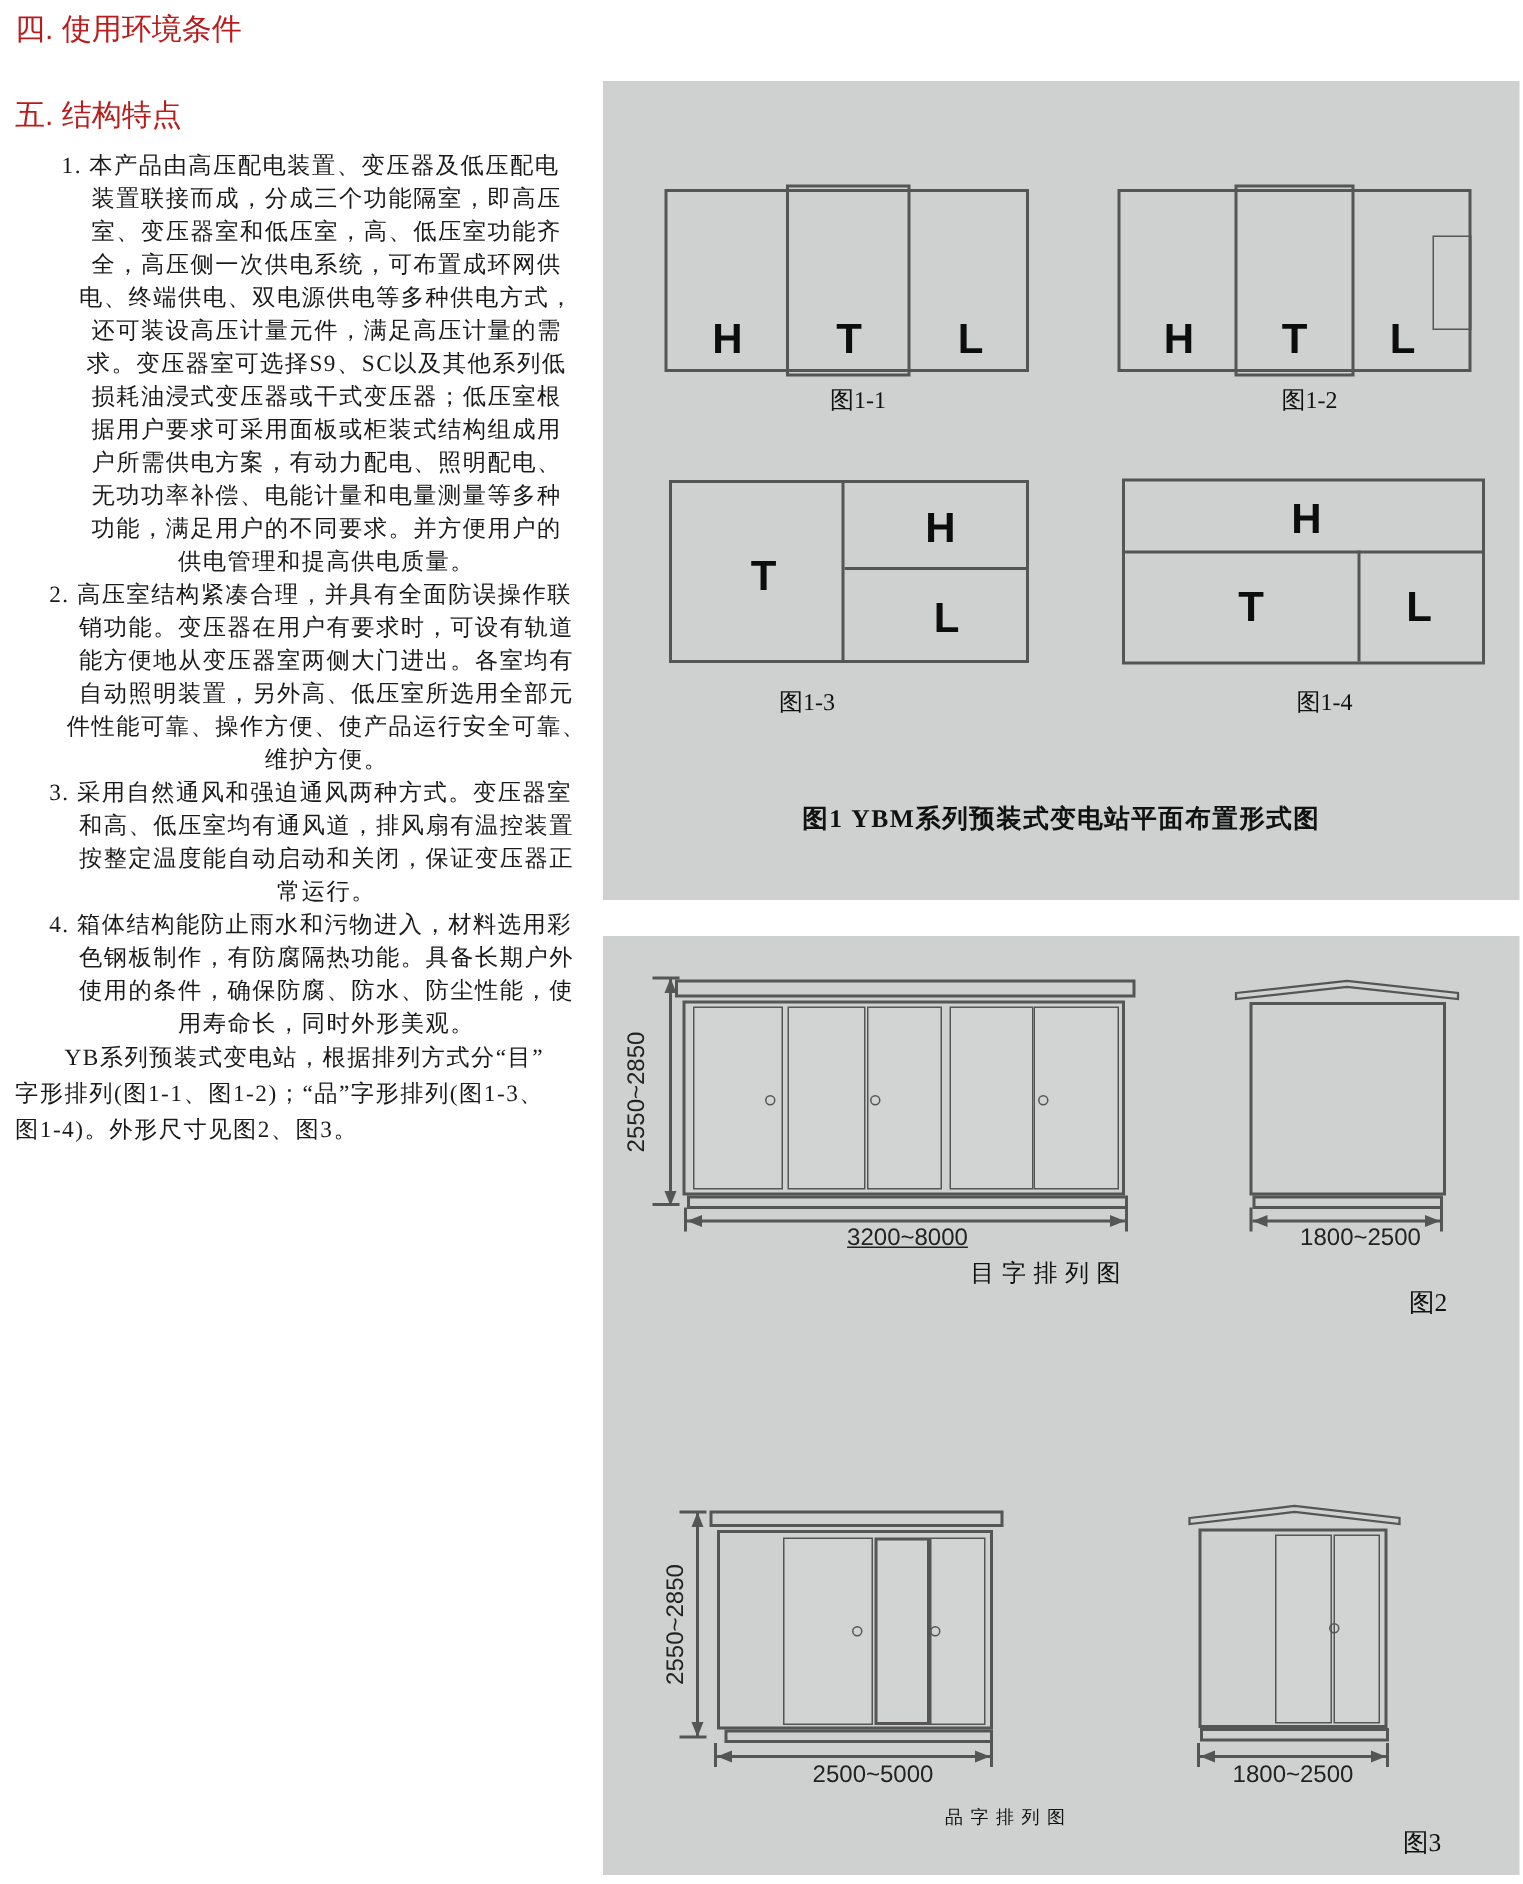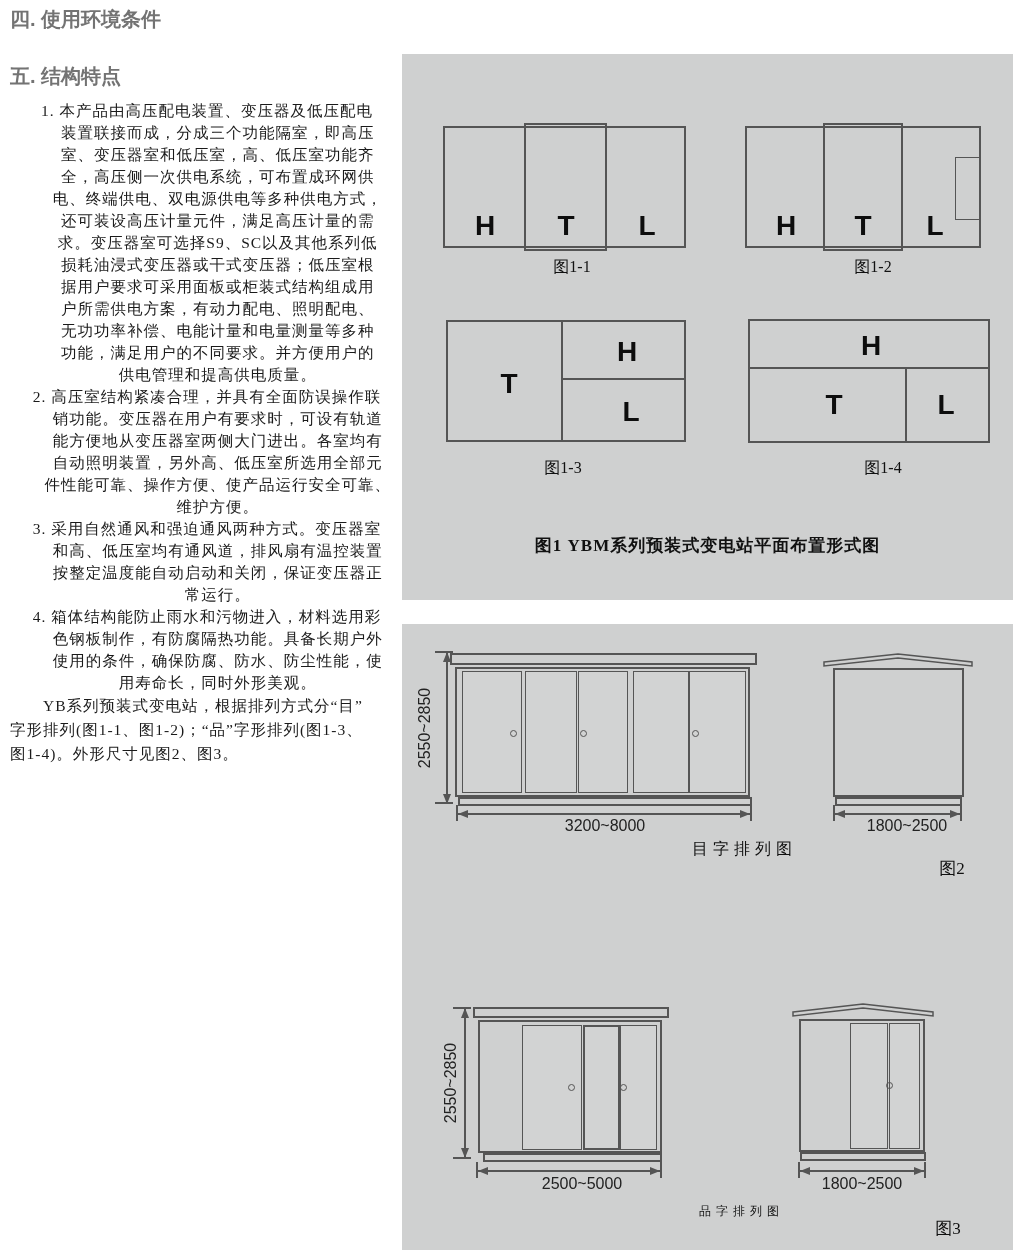--- a/index.html
+++ b/index.html
@@ -1,20 +1,20 @@
 <!DOCTYPE html>
 <html><head>
 <meta charset="utf-8">
 <style>
   html,body{margin:0;padding:0;background:#fff;}
   .page{position:relative;width:1015px;height:1256px;background:#ffffff;overflow:hidden;
         font-family:"Liberation Serif",serif;color:#1a1a1a;}
   
   .leftcol{position:absolute;left:10px;top:6px;width:394px;}
-  .sec-title{font-family:"Liberation Sans",sans-serif;font-weight:bold;font-size:20px;color:#737373;margin:0;}
+  .sec-title{font-family:"Liberation Sans",sans-serif;font-weight:normal;font-size:20px;color:#b91c1c;margin:0;}
   .sec-body{font-size:15.5px;line-height:23px;letter-spacing:1px;white-space:pre-wrap;margin:0;}
   #sec4-title{margin-bottom:14px;}
   #sec5-title{margin-top:30px;margin-bottom:10px;}
   #sec5-body{line-height:22px;text-align:center;}
   #sec6-title{margin-top:56px;margin-bottom:12px;}
   #sec6-body{line-height:24px;}
   
   .panel{position:absolute;left:402px;width:611px;background:#cfd0d0;overflow:hidden;}
   #panel1{top:54px;height:546px;}
   #panel2{top:624px;height:626px;}
@@ -25,21 +25,21 @@
   .vl{position:absolute;background:#555;width:2px;}
   .letter{position:absolute;font-family:"Liberation Sans",sans-serif;font-weight:bold;
           font-size:28px;line-height:1;color:#0d0d0d;transform:translateX(-50%);}
   .letter.mid{transform:translate(-50%,-50%);}
   .figcap{position:absolute;font-size:16px;color:#111;text-align:center;}
   .legend{position:absolute;font-size:16px;color:#111;text-align:center;letter-spacing:1px;}
   .bigcap{position:absolute;font-size:17px;font-weight:600;color:#111;text-align:center;letter-spacing:1px;}
   .dimlabel{position:absolute;font-family:"Liberation Sans",sans-serif;font-size:16px;color:#222;text-align:center;}
   .vdimlabel{position:absolute;font-family:"Liberation Sans",sans-serif;font-size:16px;color:#222;
              text-align:center;transform:rotate(-90deg);}
-  .arrcap{position:absolute;font-size:17px;color:#111;text-align:right;letter-spacing:5px;}
+  .arrcap{position:absolute;font-size:17px;color:#111;text-align:left;letter-spacing:5px;}
   .hdim{position:absolute;height:2px;background:#555;}
   .hdim::before{content:"";position:absolute;left:0;top:-3px;border-top:4px solid transparent;
                 border-bottom:4px solid transparent;border-right:10px solid #555;}
   .hdim::after{content:"";position:absolute;right:0;top:-3px;border-top:4px solid transparent;
                border-bottom:4px solid transparent;border-left:10px solid #555;}
   .vdim{position:absolute;width:2px;background:#555;}
   .vdim::before{content:"";position:absolute;top:0;left:-3px;border-left:4px solid transparent;
                 border-right:4px solid transparent;border-bottom:10px solid #555;}
   .vdim::after{content:"";position:absolute;bottom:0;left:-3px;border-left:4px solid transparent;
                border-right:4px solid transparent;border-top:10px solid #555;}
@@ -106,21 +106,21 @@
     </div>
     <div class="figcap" style="left:431px;top:203px;width:80px;">图1-2</div>
 
     <div class="box" style="left:44px;top:266px;width:240px;height:122px;">
       <div class="vl" style="left:113px;top:0;height:118px;"></div>
       <div class="hl" style="left:115px;top:56px;width:121px;"></div>
       <div class="letter mid" style="left:61px;top:62px;">T</div>
       <div class="letter mid" style="left:179px;top:30px;">H</div>
       <div class="letter mid" style="left:183px;top:90px;">L</div>
     </div>
-    <div class="figcap" style="left:121px;top:404px;width:80px;">图1-3</div>
+    <div class="figcap" style="left:96px;top:404px;width:80px;">图1-3</div>
 
     <div class="box" style="left:346px;top:265px;width:242px;height:124px;">
       <div class="hl" style="left:0;top:46px;width:238px;"></div>
       <div class="vl" style="left:155px;top:46px;height:74px;"></div>
       <div class="letter mid" style="left:121px;top:25px;">H</div>
       <div class="letter mid" style="left:84px;top:84px;">T</div>
       <div class="letter mid" style="left:196px;top:84px;">L</div>
     </div>
     <div class="figcap" style="left:441px;top:404px;width:80px;">图1-4</div>
 
@@ -141,21 +141,21 @@
     <div class="thinbox" style="left:176px;top:47px;width:50px;height:122px;"></div>
     <div class="thinbox" style="left:231px;top:47px;width:56px;height:122px;"></div>
     <div class="thinbox" style="left:287px;top:47px;width:57px;height:122px;"></div>
     <div class="handle" style="left:108px;top:106px;"></div>
     <div class="handle" style="left:178px;top:106px;"></div>
     <div class="handle" style="left:290px;top:106px;"></div>
     <div class="box" style="left:56px;top:173px;width:294px;height:9px;"></div>
     <div class="hdim" style="left:56px;top:189px;width:292px;"></div>
     <div class="tick" style="left:54px;top:181px;width:2px;height:16px;"></div>
     <div class="tick" style="left:348px;top:181px;width:2px;height:16px;"></div>
-    <div class="dimlabel" style="left:138px;top:193px;width:130px;">3200~8000</div>
+    <div class="dimlabel" style="left:138px;top:193px;width:130px;text-decoration:underline;">3200~8000</div>
     <div class="arrcap" style="left:245px;top:215px;width:150px;font-size:16px;">目字排列图</div>
 
     <svg class="roofsvg" style="left:420px;top:28px;" width="152" height="18" viewBox="0 0 152 18">
       <polygon points="2,10 76,2 150,10 150,14 76,6 2,14" fill="#cfd0d0" stroke="#555" stroke-width="1.5"></polygon>
     </svg>
     <div class="box" style="left:431px;top:44px;width:131px;height:129px;"></div>
     <div class="box" style="left:433px;top:173px;width:127px;height:9px;"></div>
     <div class="hdim" style="left:433px;top:189px;width:125px;"></div>
     <div class="tick" style="left:431px;top:181px;width:2px;height:16px;"></div>
     <div class="tick" style="left:558px;top:181px;width:2px;height:16px;"></div>

